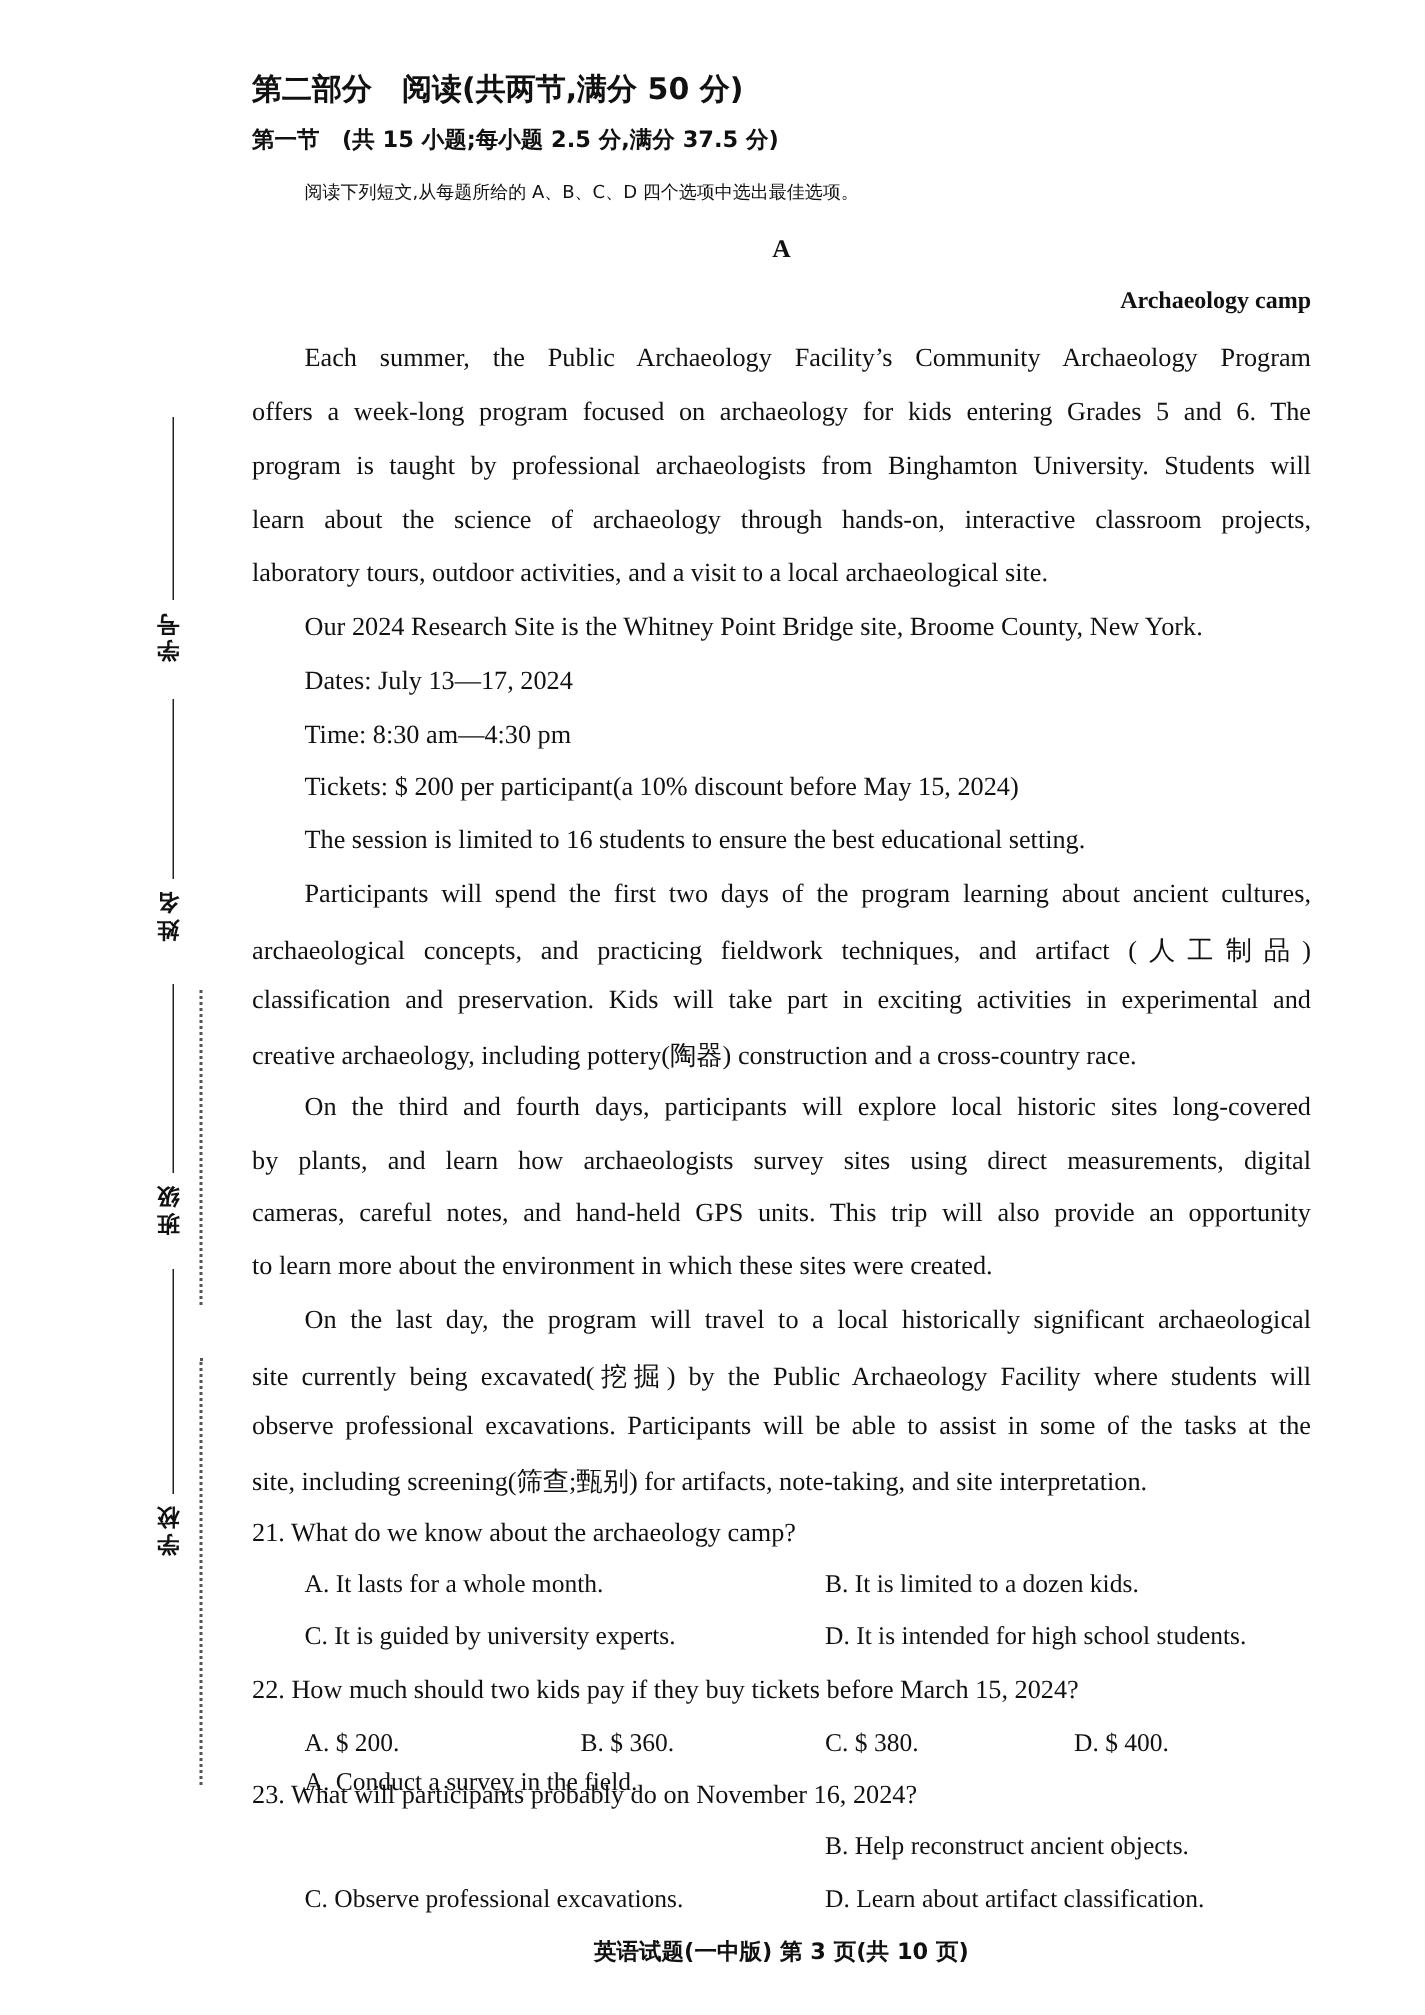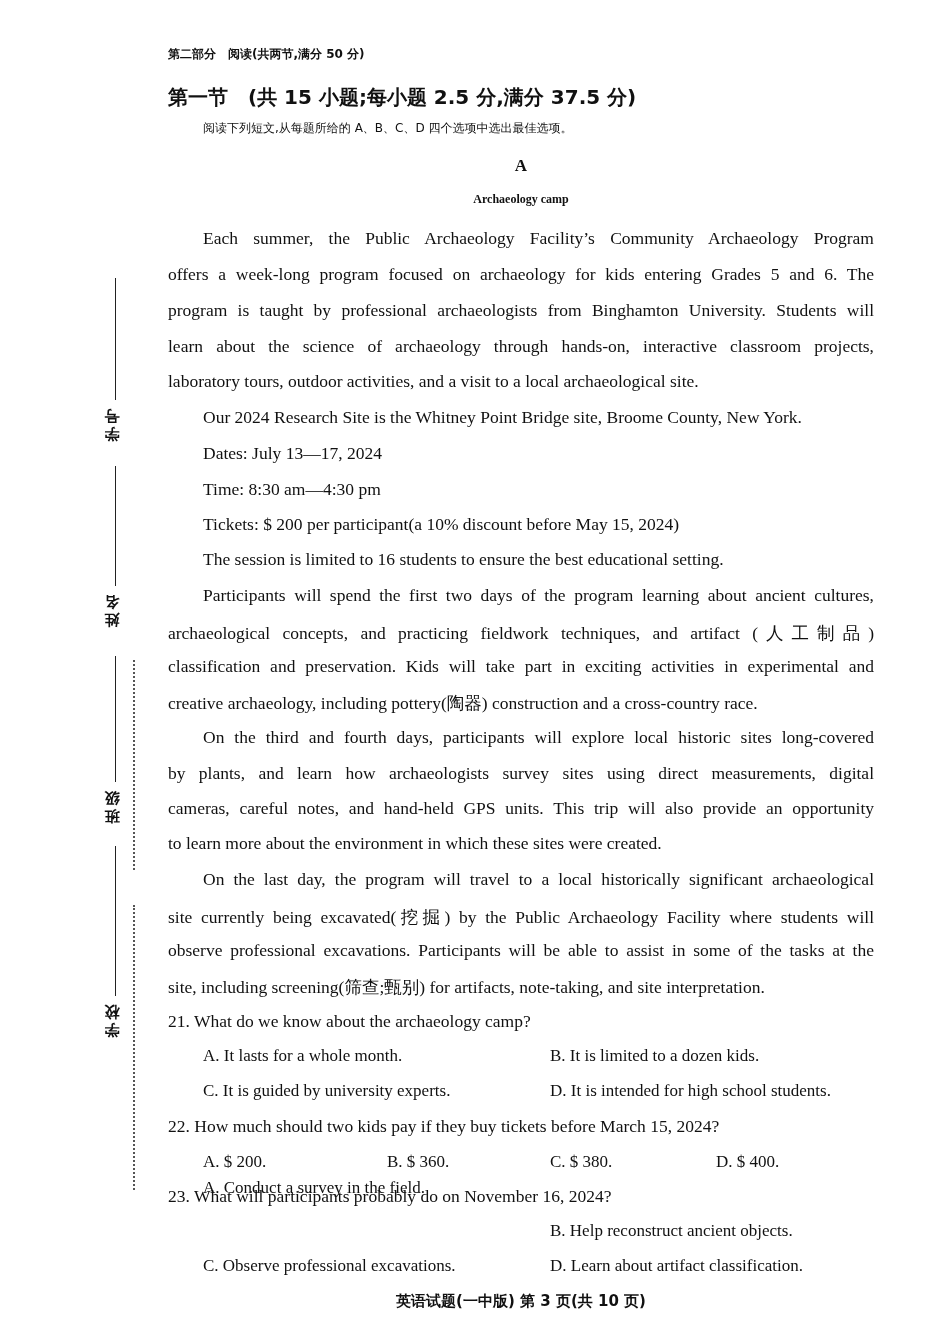--- a/index.html
+++ b/index.html
@@ -30,26 +30,26 @@
   <div class="vlabel" style="top:402px;height:52px;">学号</div>
   <div class="vline" style="top:466px;height:120px;"></div>
   <div class="vlabel" style="top:588px;height:52px;">姓名</div>
   <div class="vline" style="top:656px;height:126px;"></div>
   <div class="vlabel" style="top:784px;height:52px;">班级</div>
   <div class="vline" style="top:846px;height:150px;"></div>
   <div class="vlabel" style="top:998px;height:52px;">学校</div>
   <div class="dots" style="top:660px;height:210px;"></div>
   <div class="dots" style="top:905px;height:285px;"></div>
 
-  <div class="line bold cn" style="top:46px;font-size:12px;">第二部分　阅读(共两节,满分 50 分)</div>
-  <div class="line bold cn" style="top:84px;font-size:20px;">第一节　(共 15 小题;每小题 2.5 分,满分 37.5 分)</div>
+  <div class="line bold cn" style="top:46px;font-size:20px;">第二部分　阅读(共两节,满分 50 分)</div>
+  <div class="line bold cn" style="top:84px;font-size:15px;">第一节　(共 15 小题;每小题 2.5 分,满分 37.5 分)</div>
   <div class="line cn" style="top:120px;left:203px;font-size:12px;">阅读下列短文,从每题所给的 A、B、C、D 四个选项中选出最佳选项。</div>
 
   <div class="center bold" style="top:156px;">A</div>
-  <div class="center bold" style="top:192px;font-size:12px;">Archaeology camp</div>
+  <div class="center bold" style="top:192px;font-size:16px;text-align:right;">Archaeology camp</div>
 
   <div class="line justify" style="top:228px;left:203px;width:671px;">Each summer, the Public Archaeology Facility’s Community Archaeology Program</div>
   <div class="line justify" style="top:264px;">offers a week-long program focused on archaeology for kids entering Grades 5 and 6. The</div>
   <div class="line justify" style="top:300px;">program is taught by professional archaeologists from Binghamton University. Students will</div>
   <div class="line justify" style="top:336px;">learn about the science of archaeology through hands-on, interactive classroom projects,</div>
   <div class="line" style="top:371px;">laboratory tours, outdoor activities, and a visit to a local archaeological site.</div>
 
   <div class="line" style="top:407px;left:203px;">Our 2024 Research Site is the Whitney Point Bridge site, Broome County, New York.</div>
   <div class="line" style="top:443px;left:203px;">Dates: July 13—17, 2024</div>
   <div class="line" style="top:479px;left:203px;">Time: 8:30 am—4:30 pm</div>

